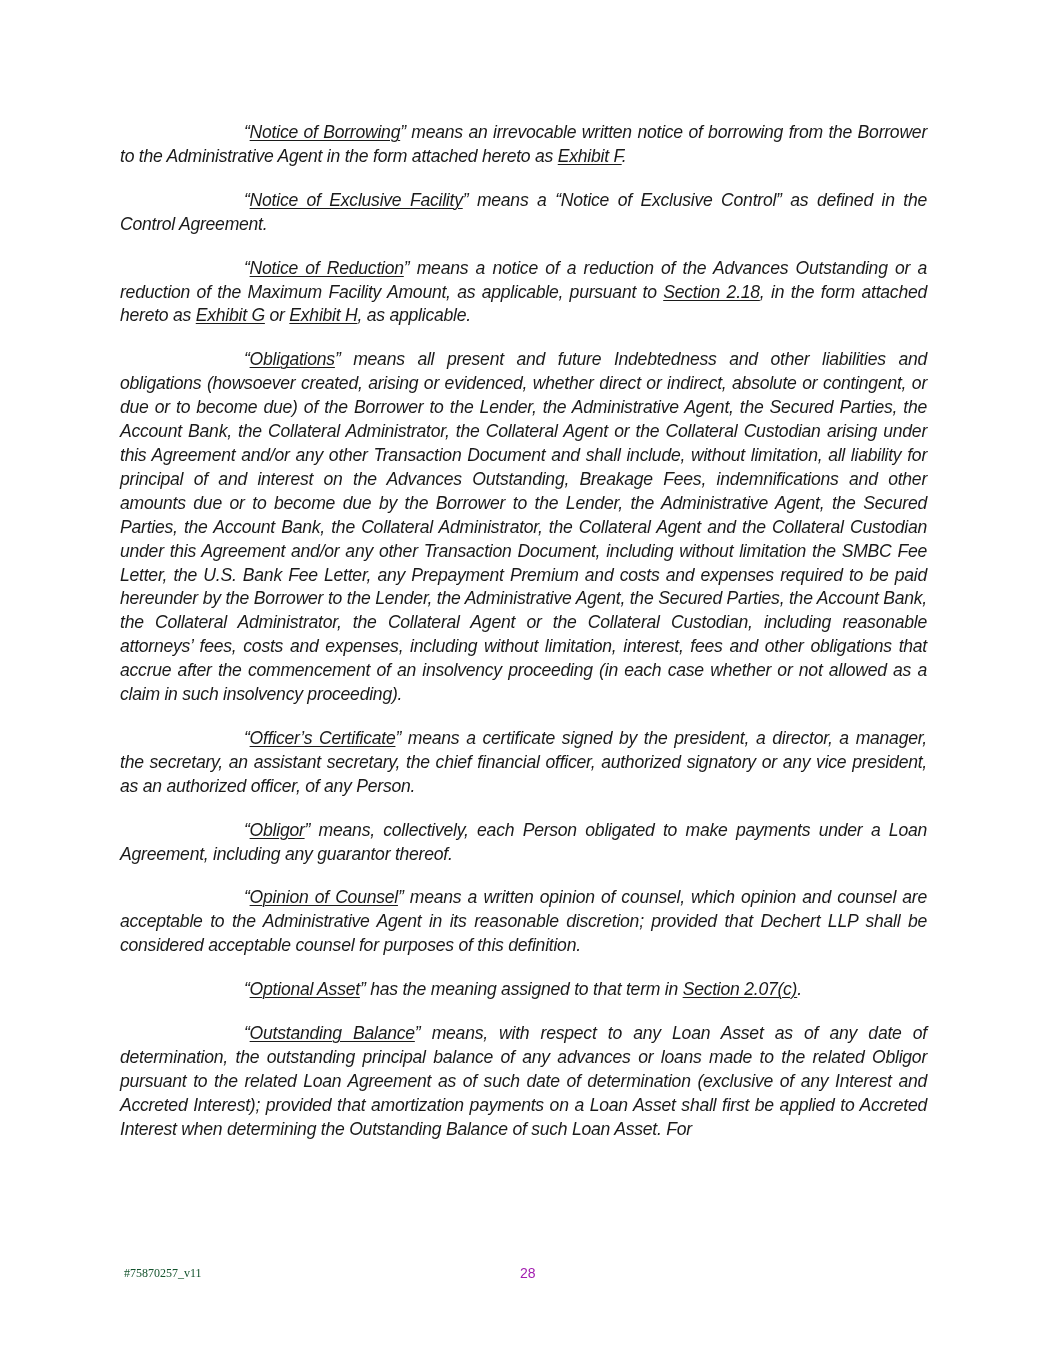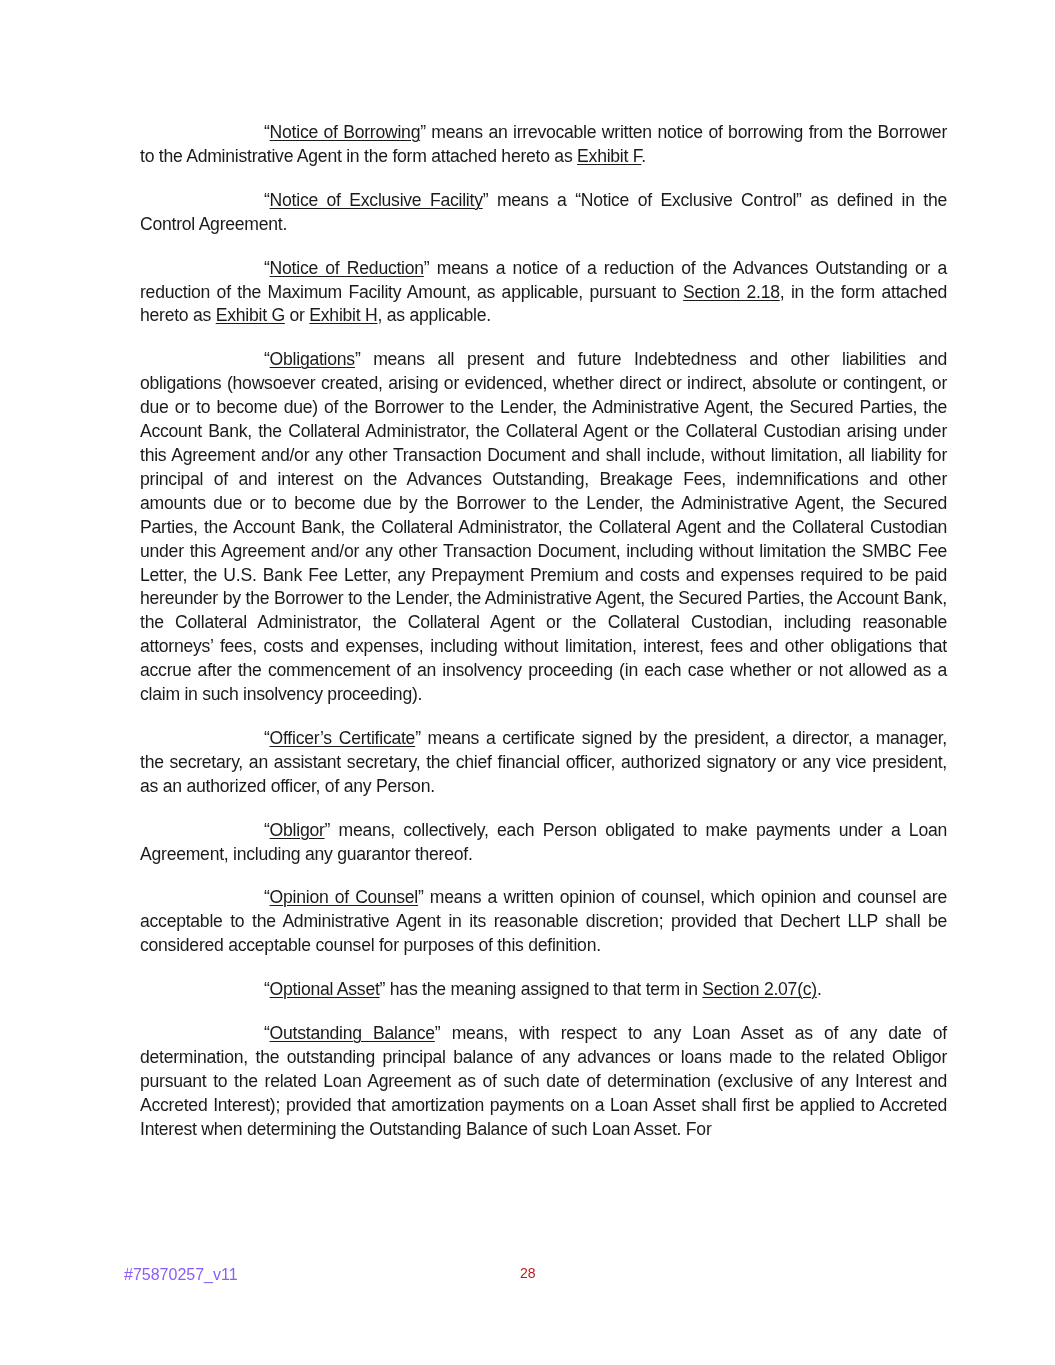--- a/index.html
+++ b/index.html
@@ -10,23 +10,24 @@
     body {
       width: 1055px;
       height: 1365px;
       position: relative;
       overflow: hidden;
       font-family: "Liberation Sans", sans-serif;
       color: #1a1a1a;
     }
     .page {
       position: absolute;
-      left: 140px;
+      left: 120px;
       top: 121px;
       width: 807px;
+      font-style: italic;
     }
     .para {
       margin: 0 0 20px 0;
       font-size: 17.6px;
       line-height: 23.9px;
       text-align: justify;
       text-indent: 124px;
       letter-spacing: -0.25px;
       word-spacing: 0px;
       font-stretch: condensed;
@@ -34,29 +35,30 @@
     }
     .para .u {
       text-decoration: underline;
       text-underline-offset: 2px;
       text-decoration-thickness: 1px;
     }
     .footer-id {
       position: absolute;
       left: 124px;
       top: 1266px;
-      font-size: 16px;
-      color: #8b5cf6;
+      font-size: 12px;
+      color: #14532d;
+      font-family: Liberation Serif, serif;
     }
     .footer-page {
       position: absolute;
       left: 520px;
       top: 1265px;
       font-size: 14px;
-      color: #b91c1c;
+      color: #a21caf;
     }
   </style>
 </head>
 <body>
 
 <div class="page">
   <div id="paragraphs">
     <p class="para"><span>“</span><span class="u">Notice of Borrowing</span><span>” means an irrevocable written notice of borrowing from the Borrower to the Administrative Agent in the form attached hereto as </span><span class="u">Exhibit F</span><span>.</span></p>
     <p class="para"><span>“</span><span class="u">Notice of Exclusive Facility</span><span>” means a “Notice of Exclusive Control” as defined in the Control Agreement.</span></p>
     <p class="para"><span>“</span><span class="u">Notice of Reduction</span><span>” means a notice of a reduction of the Advances Outstanding or a reduction of the Maximum Facility Amount, as applicable, pursuant to </span><span class="u">Section 2.18</span><span>, in the form attached hereto as </span><span class="u">Exhibit G</span><span> or </span><span class="u">Exhibit H</span><span>, as applicable.</span></p>

